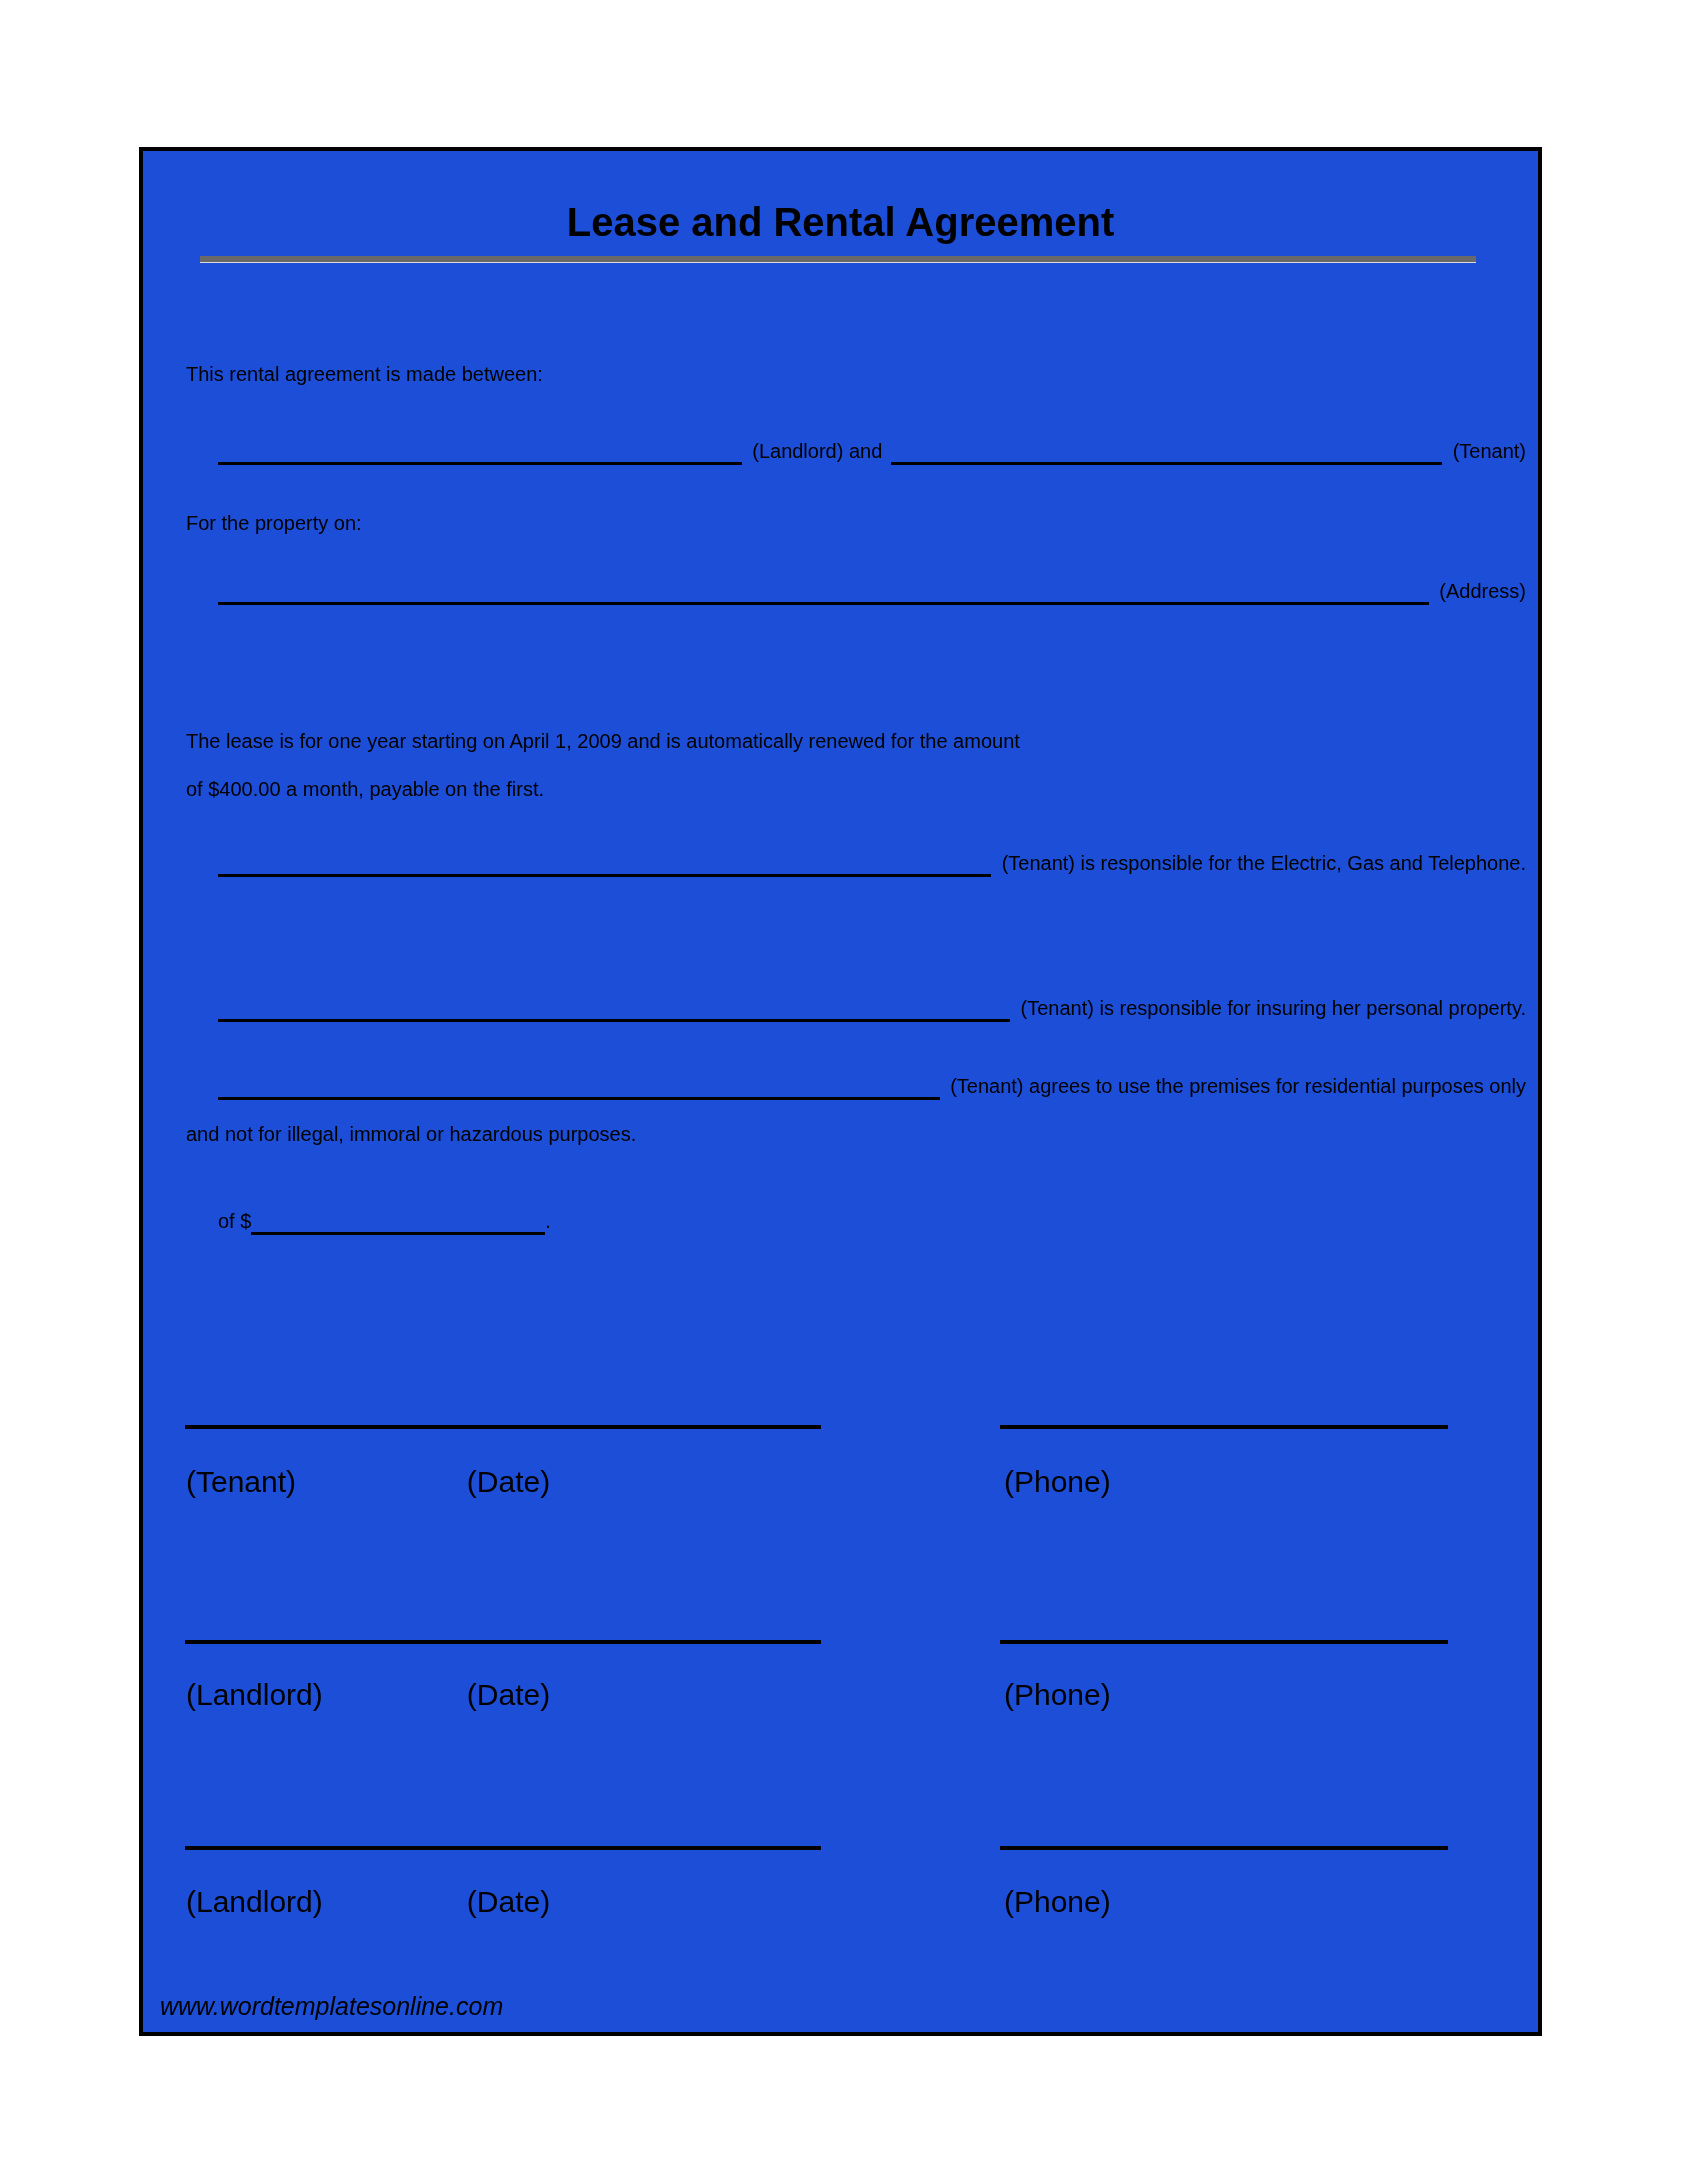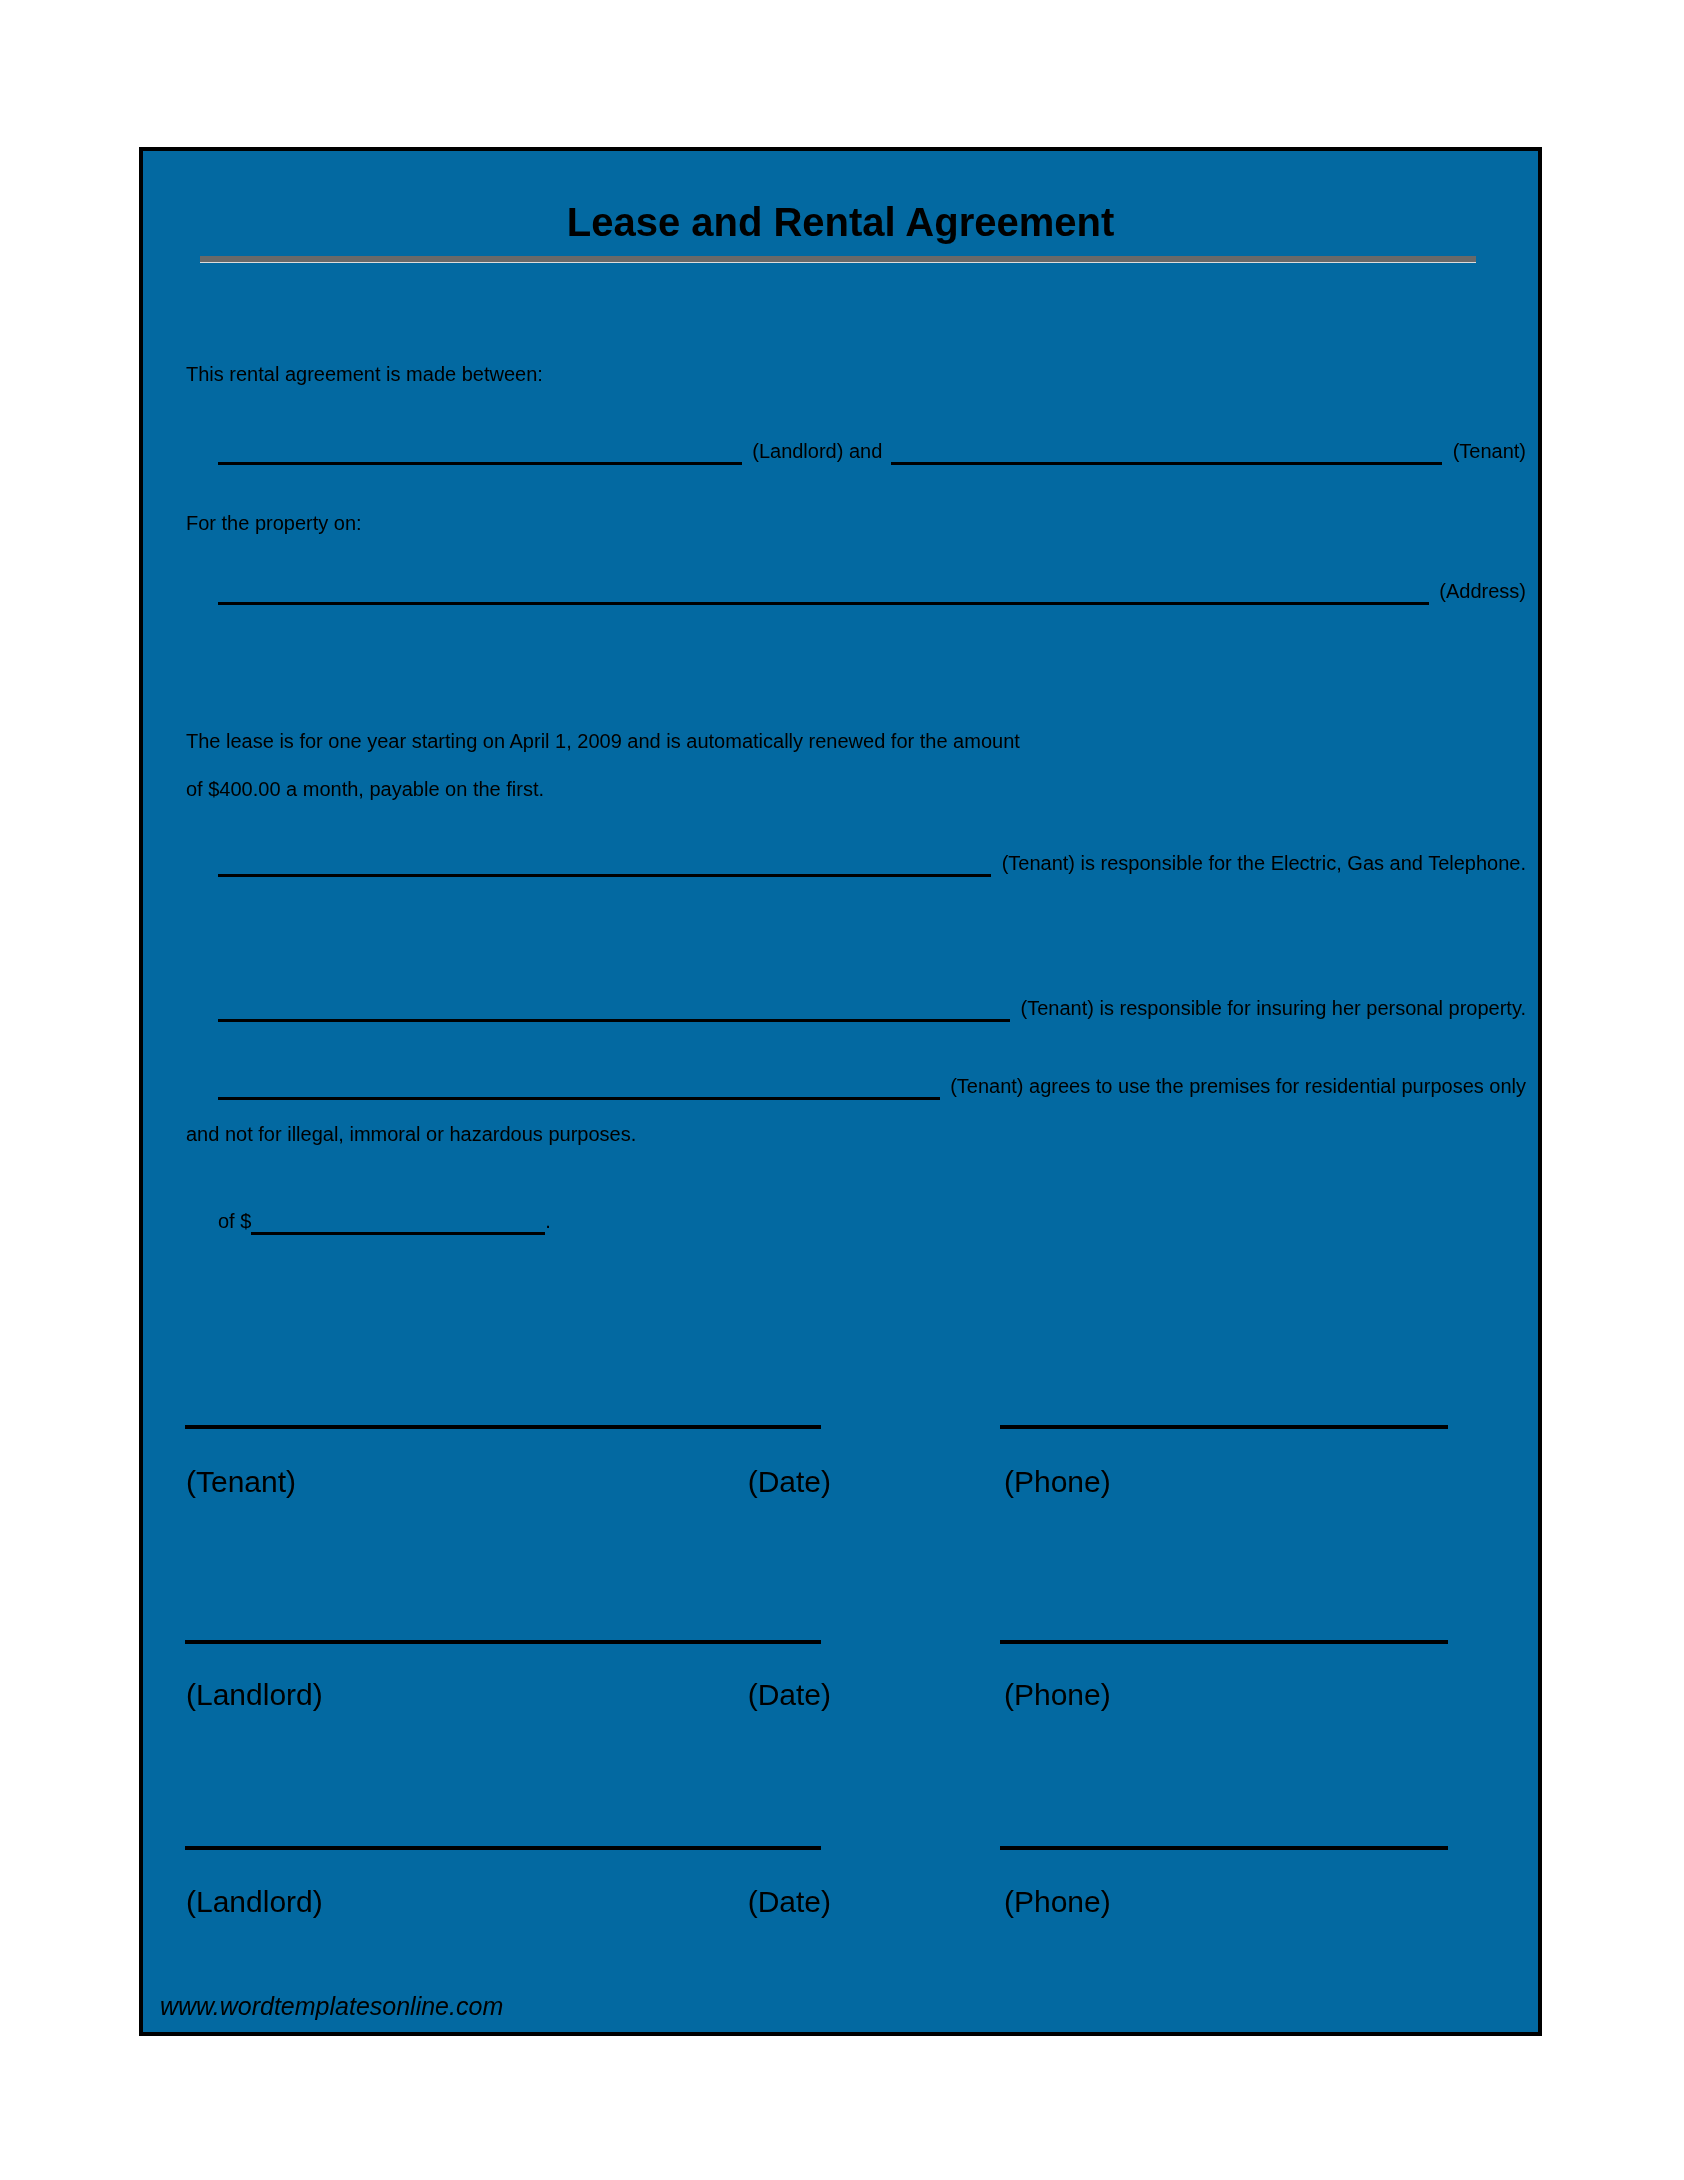--- a/index.html
+++ b/index.html
@@ -8,21 +8,21 @@
     width: 1685px; height: 2181px;
     position: relative;
     font-family: "Liberation Sans", sans-serif;
     color: #000000;
   }
   .page {
     position: absolute;
     left: 139px; top: 147px;
     width: 1403px; height: 1889px;
     border: 4.3px solid #000000;
-    background: #0369a1;
+    background: #1d4ed8;
   }
   
   .abs { position: absolute; }
 
   .title {
     left: 0; width: 100%;
     top: 49px;
     text-align: center;
     font-size: 40px;
     font-weight: bold;
@@ -54,21 +54,21 @@
     top: 6.8px;
     align-self: baseline;
   }
   .fill.fixed { flex: 0 0 auto; }
 
   .sigline {
     height: 4.3px; background: #000000;
   }
   .sig-labels { left: 0; right: 0; font-size: 30px; line-height: 36px; }
   .sig-labels .party { position: absolute; left: 43px; white-space: nowrap; }
-  .sig-labels .date  { position: absolute; left: 43px; width: 645px; text-align: right; white-space: nowrap; }
+  .sig-labels .date  { position: absolute; left: 43px; width: 645px; text-align: center; white-space: nowrap; }
   .sig-labels .phone { position: absolute; left: 861px; white-space: nowrap; }
 
   .footer {
     left: 17px; top: 1840px;
     font-size: 25px;
     font-style: italic;
     line-height: 31px;
     white-space: nowrap;
   }
 </style>

